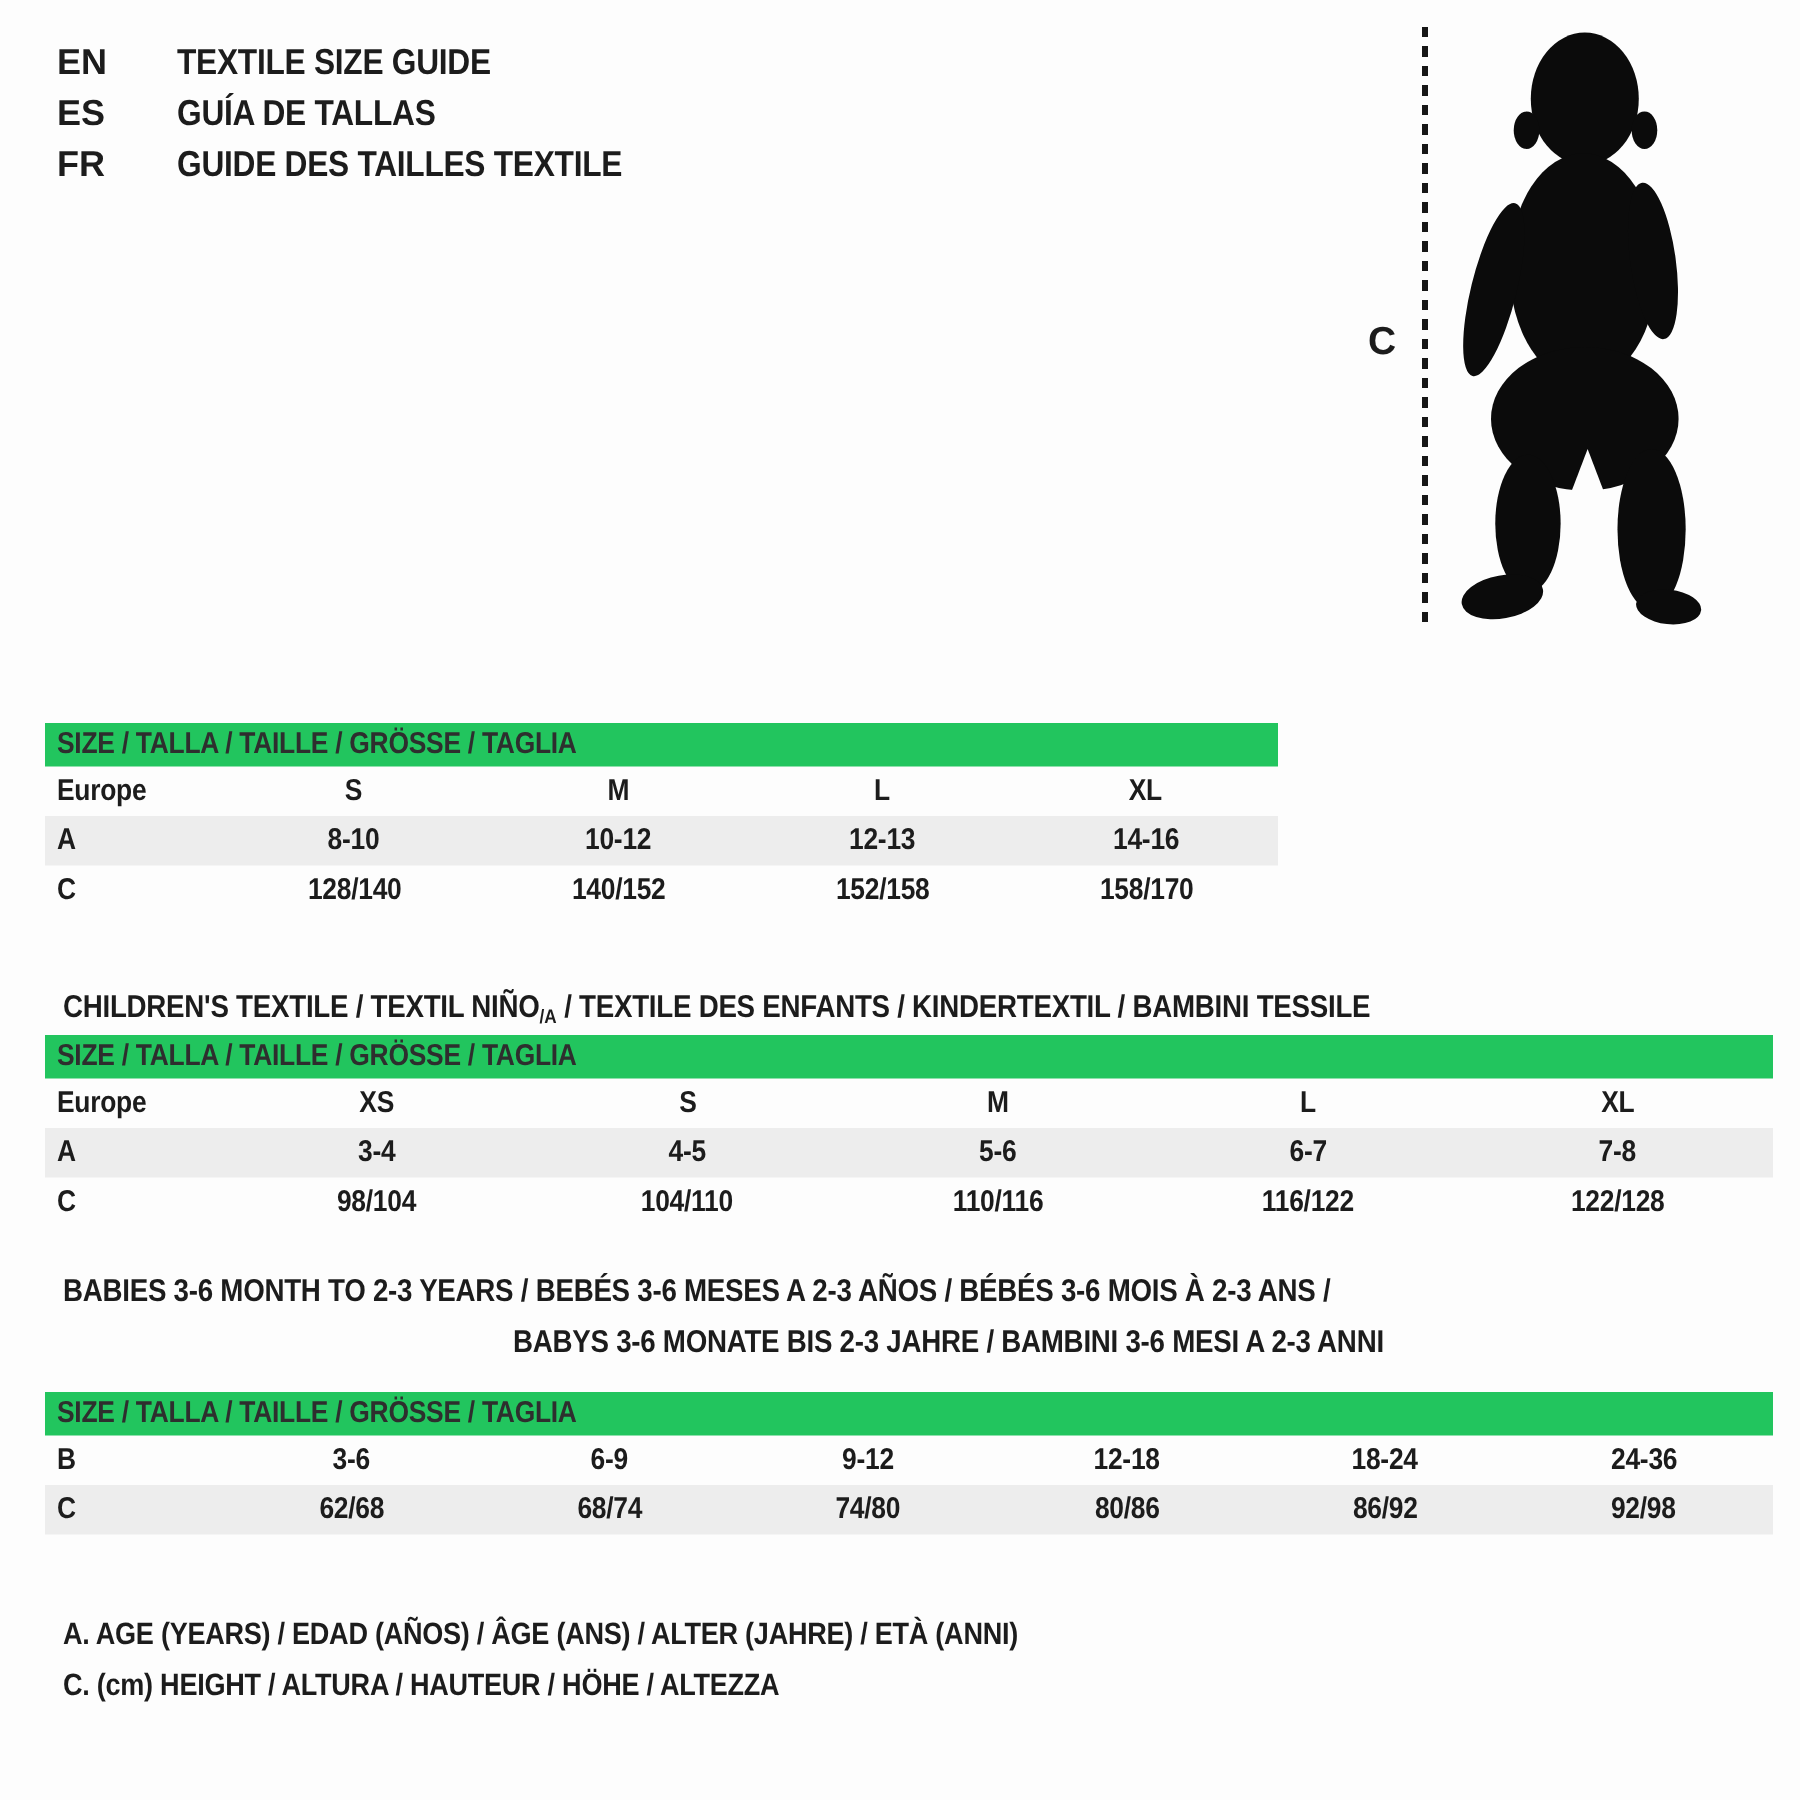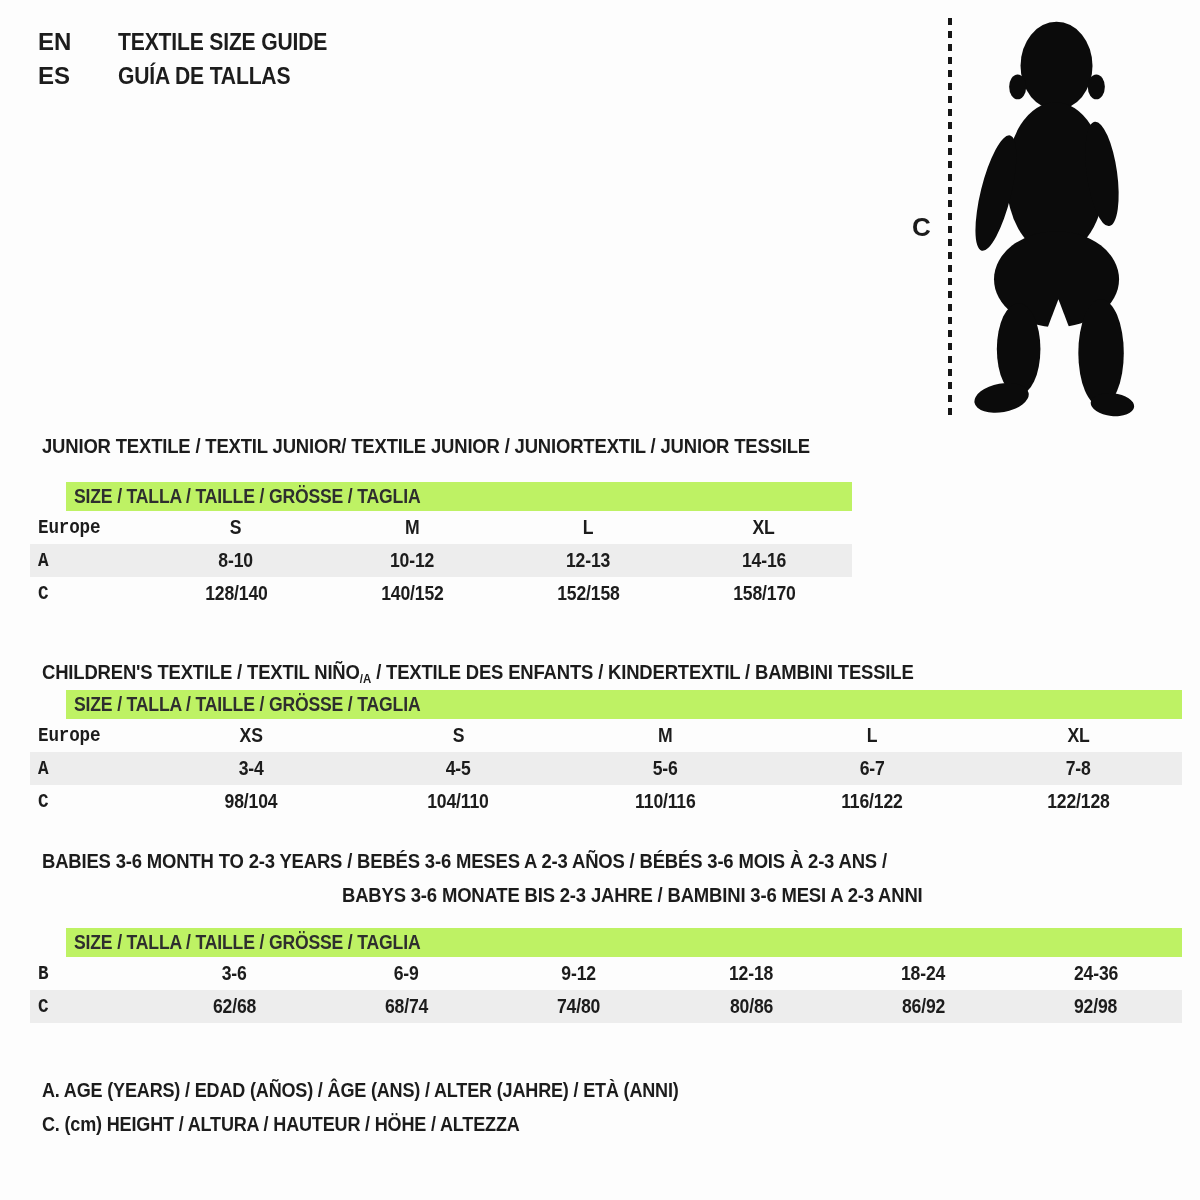--- a/index.html
+++ b/index.html
@@ -28,46 +28,50 @@
   .measure-c{position:absolute;left:912px;top:212px;font-size:26px;}
   .figure{position:absolute;left:958px;top:16px;width:180px;height:402px;}
 
   
   .sec-heading{position:absolute;left:42px;font-size:21px;line-height:26px;}
   .sub{font-size:13px;vertical-align:-4px;letter-spacing:0;}
   .heading-2l{line-height:34px;text-align:right;}
 
   
   .tbl{position:absolute;left:30px;}
-  .size-bar{height:29px;background:#bef264;display:flex;align-items:center;padding-left:8px;font-size:20px;color:#2e2e2e;margin-left:36px;}
+  .size-bar{height:29px;background:#22c55e;display:flex;align-items:center;padding-left:8px;font-size:20px;color:#2e2e2e;}
   .trow{display:grid;height:33px;align-items:center;font-size:20px;}
   .trow.shaded{background:#ededed;}
   .t-junior .trow{grid-template-columns:118px repeat(4,1fr);}
   .t-children .trow{grid-template-columns:118px repeat(5,1fr);}
   .t-babies .trow{grid-template-columns:118px repeat(6,1fr);}
   .cell{text-align:center;}
-  .cell.label{text-align:left;padding-left:8px;font-family:Liberation Mono, monospace;}
+  .cell.label{text-align:left;padding-left:8px;}
 
   
   .legend{position:absolute;left:42px;top:1068px;font-size:20.5px;}
   .legend-line{height:34px;display:flex;align-items:flex-end;}
 </style>
 </head>
 <body>
 
 <div class="canvas">
 
   <div class="lang-list">
     <div class="lang-row">
       <span class="lang-code">EN</span>
       <span class="cx">TEXTILE SIZE GUIDE</span>
     </div>
     <div class="lang-row">
       <span class="lang-code">ES</span>
       <span class="cx">GUÍA DE TALLAS</span>
+    </div>
+    <div class="lang-row">
+      <span class="lang-code">FR</span>
+      <span class="cx">GUIDE DES TAILLES TEXTILE</span>
     </div>
   </div>
 
   <div class="dash-line"></div>
   <div class="measure-c">C</div>
   <svg class="figure" viewBox="0 0 190 420" preserveAspectRatio="none" aria-hidden="true">
     <g fill="#0b0b0b">
       <ellipse cx="104" cy="52" rx="38" ry="46"></ellipse>
       <ellipse cx="63" cy="74" rx="9" ry="13"></ellipse>
       <ellipse cx="146" cy="74" rx="9" ry="13"></ellipse>
@@ -76,23 +80,20 @@
       <ellipse cx="152" cy="165" rx="16" ry="55" transform="rotate(-8 152 165)"></ellipse>
       <ellipse cx="104" cy="275" rx="66" ry="50"></ellipse>
       <path d="M106,296 L86,348 L126,348 Z" fill="#fdfdfd"></path>
       <ellipse cx="64" cy="348" rx="23" ry="48"></ellipse>
       <ellipse cx="151" cy="352" rx="24" ry="56"></ellipse>
       <ellipse cx="46" cy="399" rx="29" ry="15" transform="rotate(-10 46 399)"></ellipse>
       <ellipse cx="163" cy="406" rx="23" ry="12" transform="rotate(6 163 406)"></ellipse>
     </g>
   </svg>
 
-  <div class="sec-heading" style="top:433px;">
-    <span class="cx">JUNIOR TEXTILE / TEXTIL JUNIOR/ TEXTILE JUNIOR / JUNIORTEXTIL / JUNIOR TESSILE</span>
-  </div>
   <div class="tbl t-junior" style="top:482px;width:822px;">
     <div class="size-bar">
       <span class="cx">SIZE / TALLA / TAILLE / GRÖSSE / TAGLIA</span>
     </div>
     <div class="trow">
       <div class="cell label"><span class="cx">Europe</span></div>
       <div class="cell"><span class="cxc">S</span></div>
       <div class="cell"><span class="cxc">M</span></div>
       <div class="cell"><span class="cxc">L</span></div>
       <div class="cell"><span class="cxc">XL</span></div>

